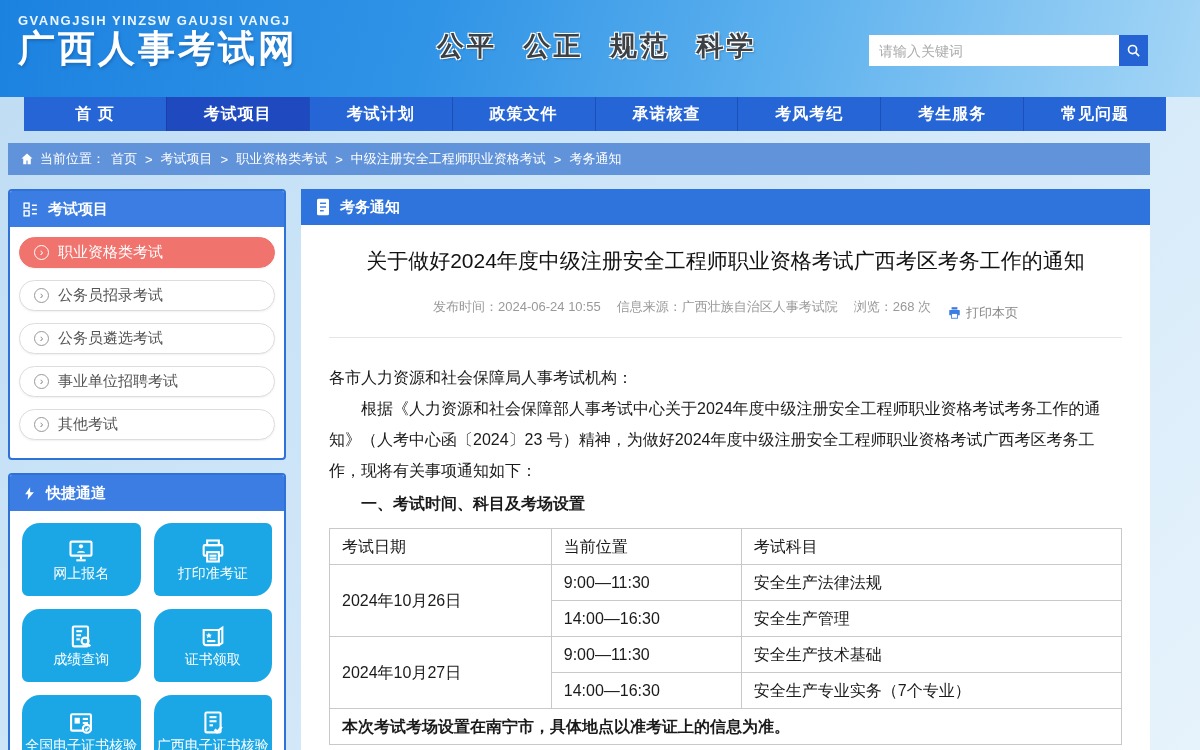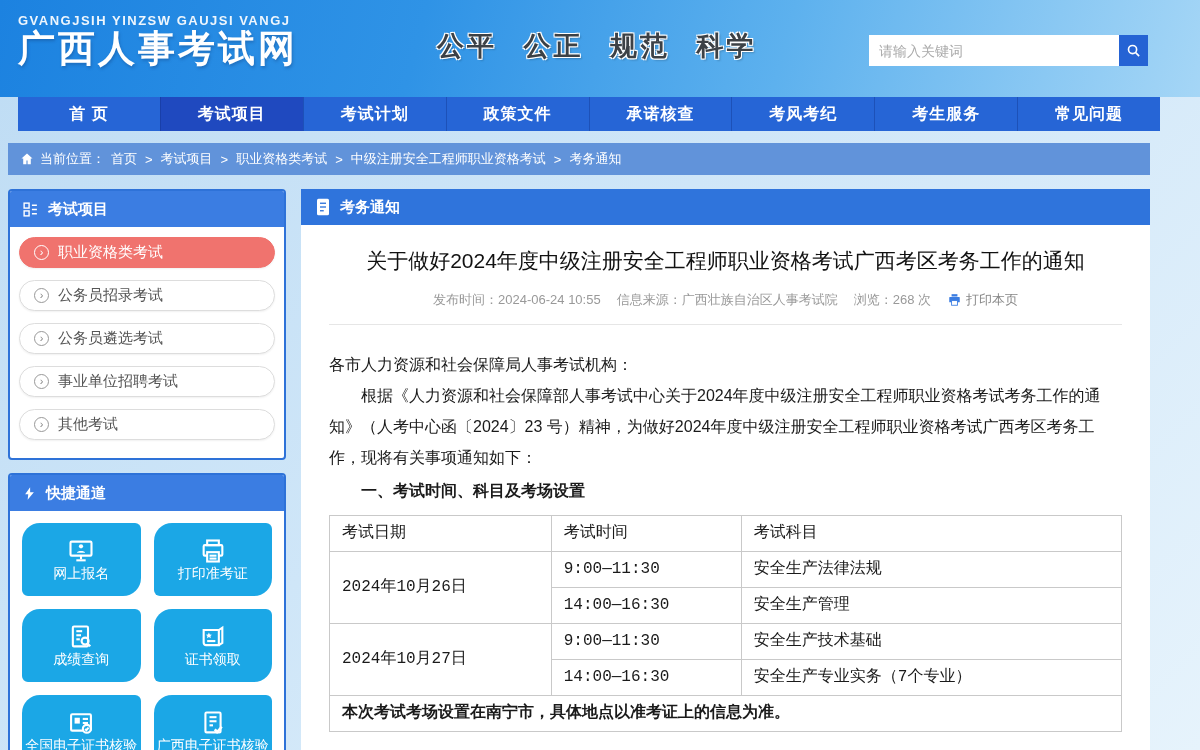--- a/index.html
+++ b/index.html
@@ -26,21 +26,21 @@
   .search-input{
     width:250px; height:31px; border:none; outline:none; padding:14px 10px;
     font-size:14px; color:#333; background:#fff;
   }
   .search-input::placeholder{ color:#aaa; }
   .search-btn{
     width:29px; height:31px; border:none; background:#2563d4; cursor:pointer;
     display:flex; align-items:center; justify-content:center;
   }
   
-  .nav{ margin-left:18px; width:1142px; height:34px; display:flex; background:#2665d6; }
+  .nav{ margin-left:24px; width:1142px; height:34px; display:flex; background:#2665d6; }
   .nav-item{
     flex:1; display:flex; align-items:center; justify-content:center;
     color:#fff; font-size:16px; font-weight:bold; cursor:pointer; letter-spacing:1px;
   }
   .nav-item + .nav-item{ border-left:1px solid rgba(15,45,130,.35); }
   .nav-item.active{ background:#1f49bf; }
   
   .breadcrumb{
     margin:12px 0 0 8px; width:1142px; height:30px; background:#6193da;
     display:flex; align-items:center; gap:6px; padding:16px 12px; color:#fff; font-size:13px;
@@ -83,26 +83,26 @@
     display:flex; align-items:center; gap:9px; padding:0 14px;
   }
   .article{ padding:0 28px 20px 28px; }
   .article-title{
     margin-top:22px; text-align:center; font-size:21px; font-weight:normal; color:#111;
   }
   .article-meta{
     margin-top:16px; text-align:center; color:#999; font-size:13px;
     display:flex; justify-content:center; align-items:center; gap:16px;
   }
-  .meta-print{ color:#888; display:flex; align-items:center; gap:4px; cursor:pointer; }
+  .meta-print{ color:#888; display:flex; align-items:center; gap:4px; cursor:pointer;margin-top:13px; }
   .article-divider{ border-bottom:1px solid #e6e6e6; margin-top:15px; }
   .article-body{ margin-top:24px; font-size:16px; color:#1a1a1a; line-height:31px; }
   .p-indent{ text-indent:2em; }
   .section-heading{ font-weight:bold; text-indent:2em; margin:2px 0 8px 0; }
-  .exam-table{ width:100%; border-collapse:collapse; margin-top:9px;font-family:Liberation Mono, monospace; }
+  .exam-table{ width:100%; border-collapse:collapse; margin-top:9px; }
   .exam-table td{
     border:1px solid #c9c9c9; height:35px; padding:2px 12px; font-size:16px; color:#1a1a1a;
   }
   .exam-table .col-date{ width:28%; } .exam-table .col-time{ width:24%; }
   .exam-table .t-footer{ font-weight:bold; }
   .note{ margin-top:12px; }
   .icon{ display:inline-flex; align-items:center; justify-content:center; }
 </style>
 </head>
 <body>
@@ -320,21 +320,21 @@
 
       <div class="article-body">
         <p>各市人力资源和社会保障局人事考试机构：</p>
         <p class="p-indent">根据《人力资源和社会保障部人事考试中心关于2024年度中级注册安全工程师职业资格考试考务工作的通知》（人考中心函〔2024〕23 号）精神，为做好2024年度中级注册安全工程师职业资格考试广西考区考务工作，现将有关事项通知如下：</p>
         <p class="section-heading">一、考试时间、科目及考场设置</p>
 
         <table class="exam-table">
           <tbody>
             <tr>
               <td class="col-date">考试日期</td>
-              <td class="col-time">考试时间</td>
+              <td class="col-time">当前位置</td>
               <td>考试科目</td>
             </tr>
             <tr>
               <td rowspan="2">2024年10月26日</td>
               <td>9:00—11:30</td>
               <td>安全生产法律法规</td>
             </tr>
             <tr>
               <td>14:00—16:30</td>
               <td>安全生产管理</td>

